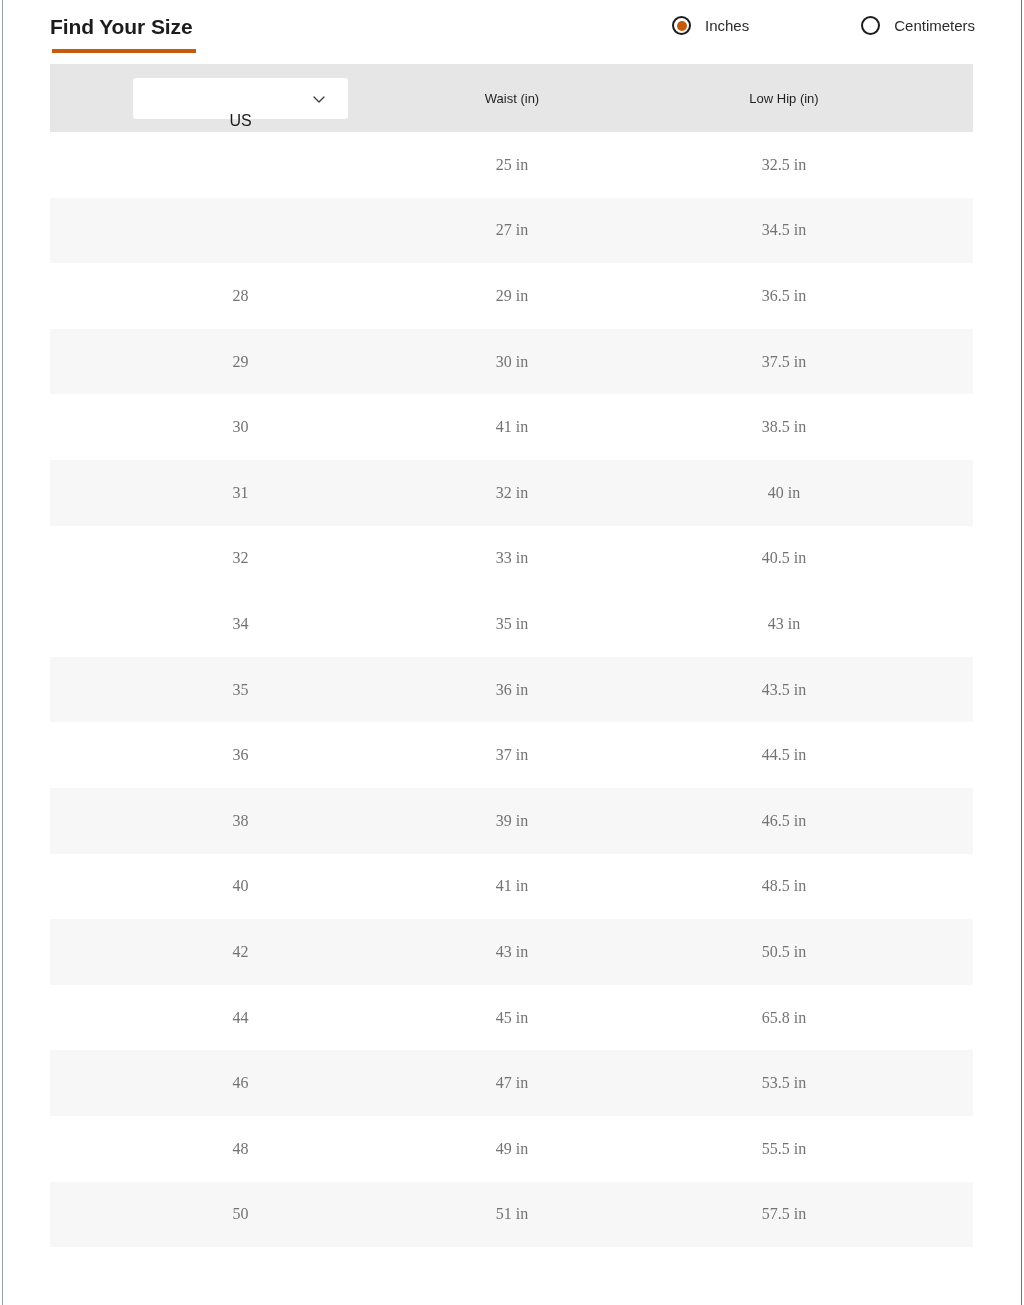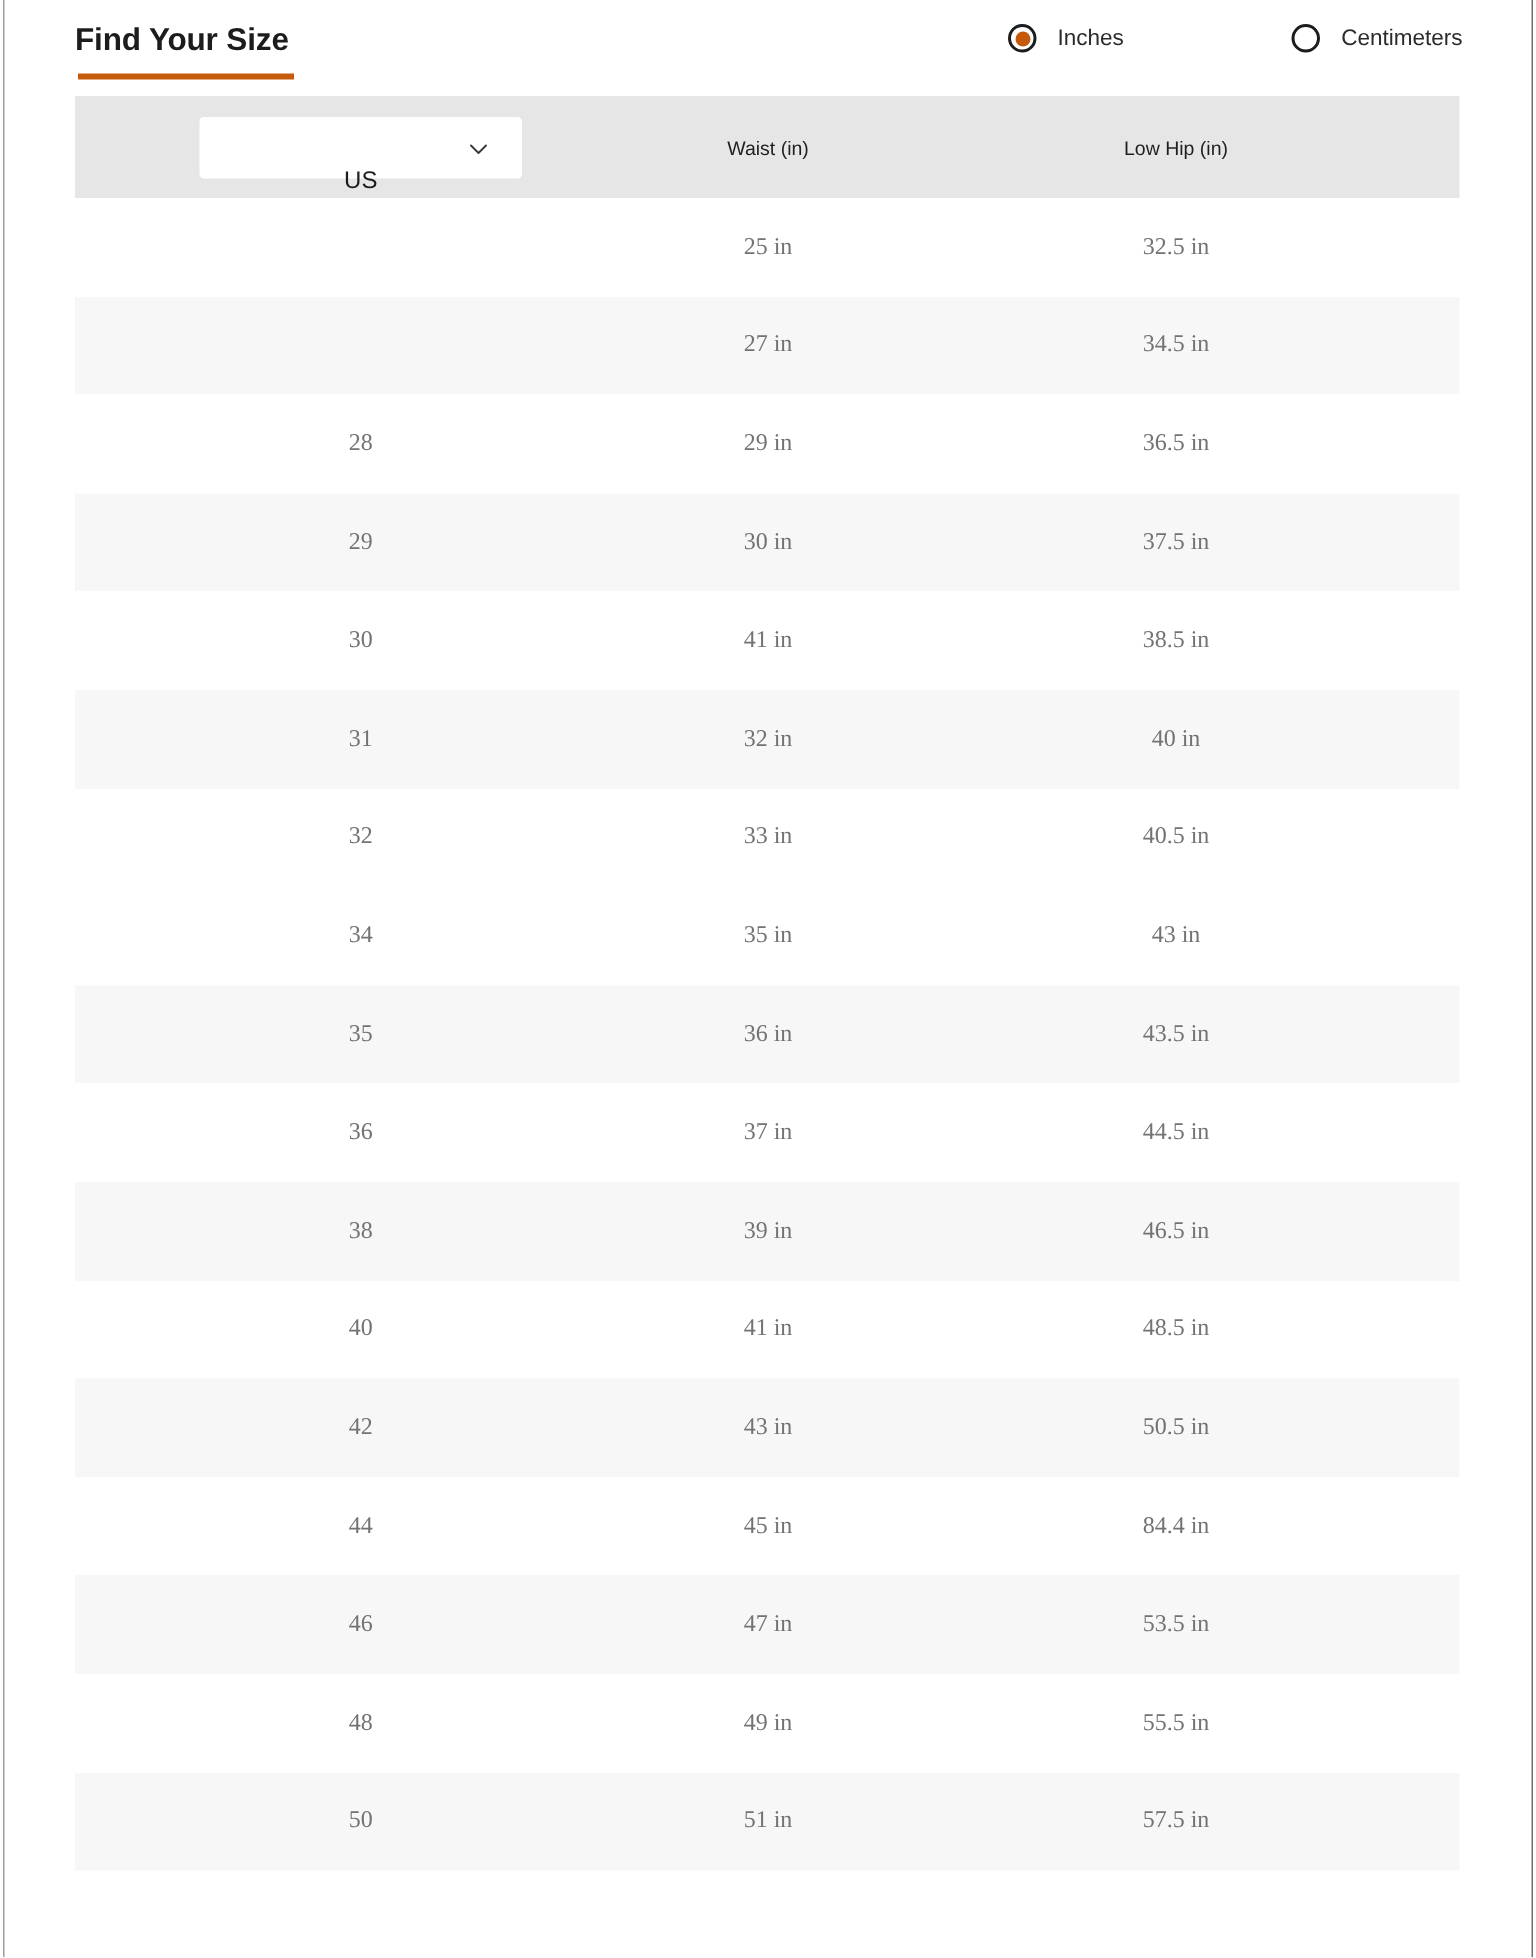--- a/index.html
+++ b/index.html
@@ -282,21 +282,21 @@
           <div class="cell c-hip">48.5 in</div>
         </div>
         <div class="row alt">
           <div class="cell c-size">42</div>
           <div class="cell c-waist">43 in</div>
           <div class="cell c-hip">50.5 in</div>
         </div>
         <div class="row">
           <div class="cell c-size">44</div>
           <div class="cell c-waist">45 in</div>
-          <div class="cell c-hip">84.4 in</div>
+          <div class="cell c-hip">65.8 in</div>
         </div>
         <div class="row alt">
           <div class="cell c-size">46</div>
           <div class="cell c-waist">47 in</div>
           <div class="cell c-hip">53.5 in</div>
         </div>
         <div class="row">
           <div class="cell c-size">48</div>
           <div class="cell c-waist">49 in</div>
           <div class="cell c-hip">55.5 in</div>

